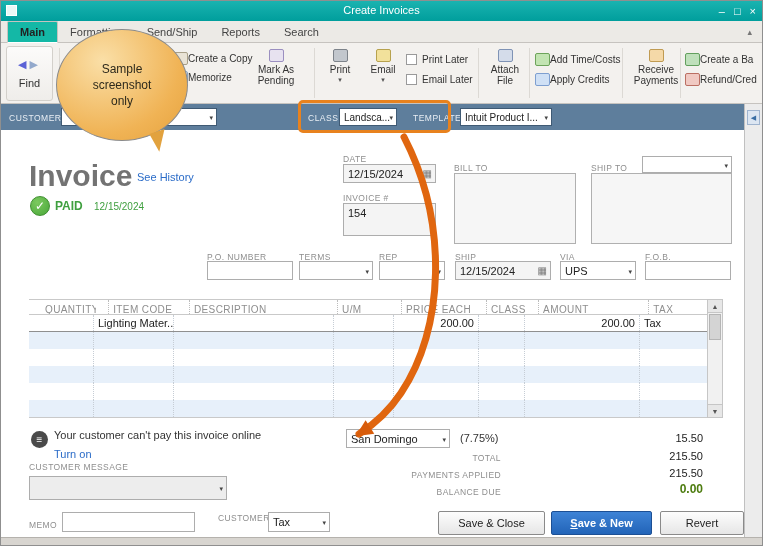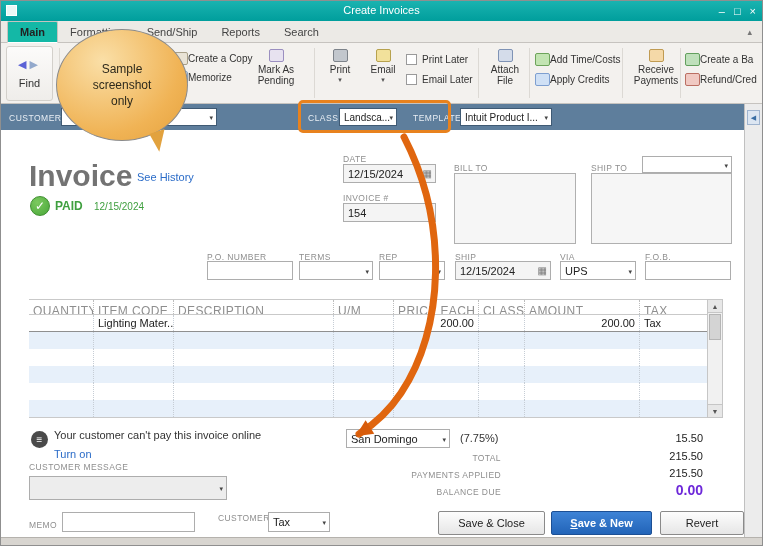--- a/index.html
+++ b/index.html
@@ -73,21 +73,21 @@
   .link{position:absolute;color:#2b6cc8;font-size:11px;cursor:pointer;}
   .paid-circle{position:absolute;left:29px;top:195px;width:20px;height:20px;border-radius:50%;
     background:radial-gradient(circle at 35% 30%,#7cc95f,#49a839);border:1px solid #3f8f31;
     color:#fff;font-size:12px;line-height:19px;text-align:center;}
   .paid-lbl{position:absolute;left:54px;top:198px;color:#3f9f3f;font-weight:bold;font-size:12px;}
   .paid-date{position:absolute;left:93px;top:200px;color:#3f9f3f;font-size:10px;}
 
   
   .tbl{position:absolute;left:28px;top:298px;width:678px;}
   .th{display:flex;height:16px;border-top:1px solid #c9c9c9;border-bottom:1px solid #c9c9c9;background:#fff;}
-  .th .cell{font-size:12px;color:#8e8e8e;letter-spacing:.4px;padding:4px 4px 0;}
+  .th .cell{font-size:10px;color:#8e8e8e;letter-spacing:.4px;padding:4px 4px 0;margin-left:12px;}
   .trow{display:flex;height:17px;background:#fff;}
   .trow.alt{background:#e7f0fa;}
   .trow.data{border-bottom:1px solid #8f8f8f;}
   .trow .cell{font-size:11px;color:#222;padding:2px 4px 0;}
   .cell{overflow:hidden;white-space:nowrap;}
   .cell+.cell{border-left:1px dotted #c6cdd5;}
   .th .cell+.cell{border-left:1px dotted #bdbdbd;}
   .c0{width:64px}.c1{width:80px}.c2{width:160px}.c3{width:60px}.c4{width:85px}.c5{width:46px}.c6{width:115px}.c7{width:68px}
   .num{text-align:right;}
   .tline{position:absolute;left:28px;top:416px;width:694px;height:1px;background:#c9c9c9;}
@@ -96,21 +96,21 @@
     background:#e7e7e7;border-bottom:1px solid #c6c6c6;}
   .sbtn.bottom{position:absolute;bottom:0;left:0;right:0;border-top:1px solid #c6c6c6;border-bottom:none;}
   .sthumb{height:26px;margin:1px;background:#d4d4d4;border:1px solid #b5b5b5;}
 
   
   .notice-icon{position:absolute;left:30px;top:430px;width:17px;height:17px;border-radius:50%;
     background:#4a4a4a;color:#fff;font-size:10px;line-height:17px;text-align:center;}
   .txt11{position:absolute;font-size:11px;color:#333;white-space:nowrap;}
   .rlab{position:absolute;font-size:8.5px;color:#8e8e8e;letter-spacing:.4px;text-align:right;}
   .rval{position:absolute;font-size:11px;color:#222;text-align:right;}
-  .rval.bold{font-weight:bold;font-size:14px;color:#6d28d9;}
+  .rval.bold{font-weight:bold;font-size:12px;color:#4d7c0f;}
   .btn{position:absolute;height:24px;border:1px solid #8a8a8a;border-radius:2px;
     background:linear-gradient(#fdfdfd,#e6e6e6);font-size:11px;color:#222;text-align:center;
     font-family:"Liberation Sans",sans-serif;display:flex;align-items:center;justify-content:center;cursor:pointer;}
   .btn.primary{background:linear-gradient(#3e83d6,#2264b8);border-color:#1c4f94;color:#fff;font-weight:bold;}
   .btn .blabel{display:block;}
   .btn.primary .blabel::first-letter{text-decoration:underline;}
   .memo-input{position:absolute;left:61px;top:511px;width:133px;height:20px;border:1px solid #adadad;
     background:#fff;font-size:11px;padding:0 4px;font-family:"Liberation Sans",sans-serif;}
 
   
@@ -257,21 +257,21 @@
   <div class="paid-circle">✓</div>
   <span class="paid-lbl">PAID</span>
   <span class="paid-date">12/15/2024</span>
 
   <span class="lab" style="left:342px;top:153px">DATE</span>
   <div class="fld" style="left:342px;top:163px;width:93px;height:19px">
     <span>12/15/2024</span>
     <span class="cal">▦</span>
   </div>
   <span class="lab" style="left:342px;top:192px">INVOICE #</span>
-  <div class="fld" style="left:342px;top:202px;width:93px;height:19px">
+  <div class="fld" style="left:342px;top:202px;width:93px;height:33px">
     <span>154</span>
   </div>
 
   <span class="lab" style="left:453px;top:162px">BILL TO</span>
   <div class="box" style="left:453px;top:172px;width:122px;height:71px"></div>
   <span class="lab" style="left:590px;top:162px">SHIP TO</span>
   <div class="fld white" style="left:641px;top:155px;width:90px;height:17px;padding-top:2px">
     <span class="caret" style="top:5px">▾</span>
   </div>
   <div class="box" style="left:590px;top:172px;width:141px;height:71px"></div>

